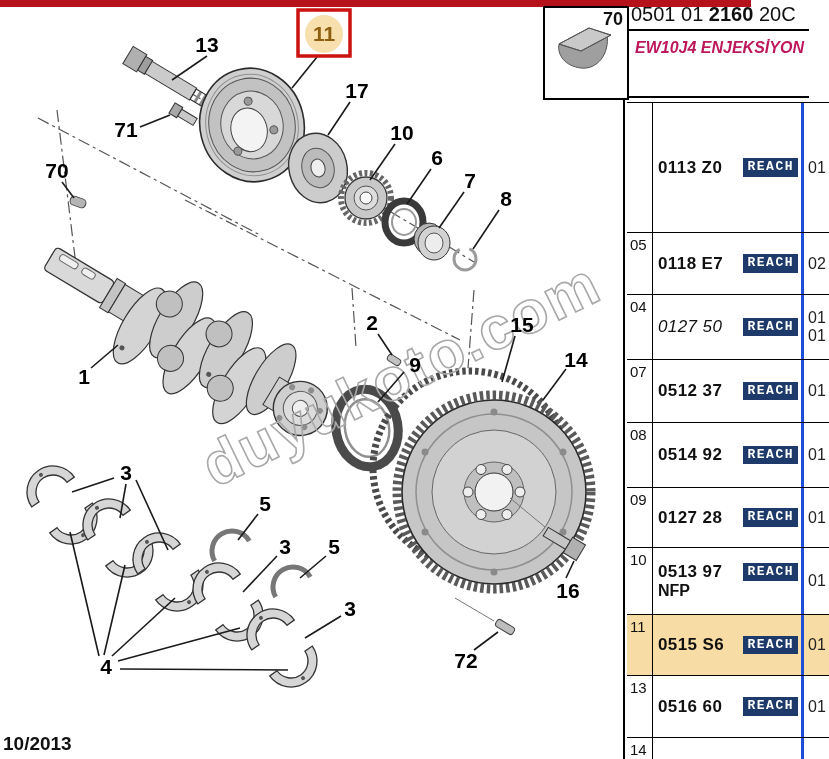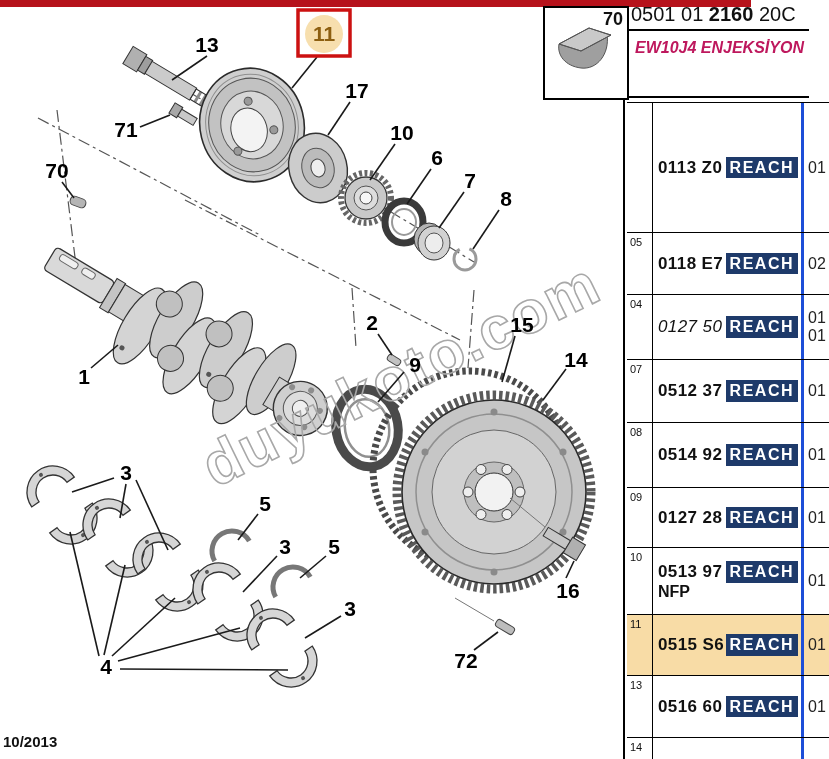--- a/index.html
+++ b/index.html
@@ -1,40 +1,40 @@
 <!DOCTYPE html>
 <html><head>
 <meta charset="utf-8">
 <style>
   html,body{margin:0;padding:0;background:#fff;}
   .screen{position:relative;width:829px;height:759px;background:#fff;overflow:hidden;
           font-family:"Liberation Sans",sans-serif;color:#111;}
   .red-bar{position:absolute;left:0;top:0;width:751px;height:7px;background:#b6121b;z-index:6;}
   .diagram{position:absolute;left:0;top:0;width:622px;height:759px;}
-  .footer-date{position:absolute;left:3px;top:733px;font-size:15px;font-weight:bold;}
+  .footer-date{position:absolute;left:3px;top:733px;font-size:19px;font-weight:bold;}
   .footer-doc{position:absolute;left:420px;top:733px;width:182px;text-align:right;font-size:15px;font-weight:bold;}
   .key-box{position:absolute;left:543px;top:6px;width:82px;height:90px;border:2px solid #000;background:#fff;z-index:7;}
   .key-box .num{position:absolute;right:4px;top:1px;font-size:18px;font-weight:bold;}
   .right-panel{position:absolute;left:623px;top:0;width:186px;height:759px;border-left:2px solid #000;box-sizing:border-box;}
   .code-box{height:31px;border-bottom:2px solid #000;display:flex;align-items:center;padding-left:6px;
             font-size:20px;white-space:pre;box-sizing:border-box;}
   .code-box .b{font-weight:bold;}
   .engine-box{height:67px;border-bottom:2px solid #000;padding:8px 0 0 10px;font-style:italic;font-weight:bold;
               font-size:16px;box-sizing:border-box;}
   .parts-table{position:absolute;left:2px;top:102px;width:204px;border-top:1px solid #000;}
   .trow{display:flex;border-bottom:1px solid #000;box-sizing:border-box;background:#fff;}
   .trow.hl{background:#f8dca6;}
   .trow.stub{border-bottom:none;}
-  .tref{width:26px;border-right:1px solid #000;font-size:11px;padding:3px 16px 0 3px;box-sizing:border-box;flex:none;}
+  .tref{width:26px;border-right:1px solid #000;font-size:15px;padding:3px 16px 0 3px;box-sizing:border-box;flex:none;}
   .tmain{flex:1;border-right:3px solid #1d4ed8;display:flex;flex-direction:column;justify-content:center;
          padding:0 3px 0 5px;box-sizing:border-box;min-width:0;}
   .tline1{display:flex;align-items:center;justify-content:space-between;}
   .tpart{font-size:17px;font-weight:bold;letter-spacing:.4px;}
   .tpart.it{font-weight:normal;font-style:italic;}
-  .reach{color:#fff;font-size:16px;font-weight:bold;letter-spacing:1.5px;padding:2px 4px;line-height:1.1;flex:none;}
+  .reach{color:#fff;font-size:13px;font-weight:bold;letter-spacing:1.5px;padding:2px 4px;line-height:1.1;flex:none;font-family:Liberation Mono, monospace;}
   .tsub{font-size:17px;font-weight:bold;font-style:italic;text-align:right;}
   .tnote{font-size:16px;font-weight:bold;padding-right:8px;}
   .tqty{width:27px;display:flex;flex-direction:column;justify-content:center;padding-left:4px;
         font-size:16px;color:#222;box-sizing:border-box;flex:none;}
 </style>
 </head>
 <body>
 
 <div class="screen">
 

